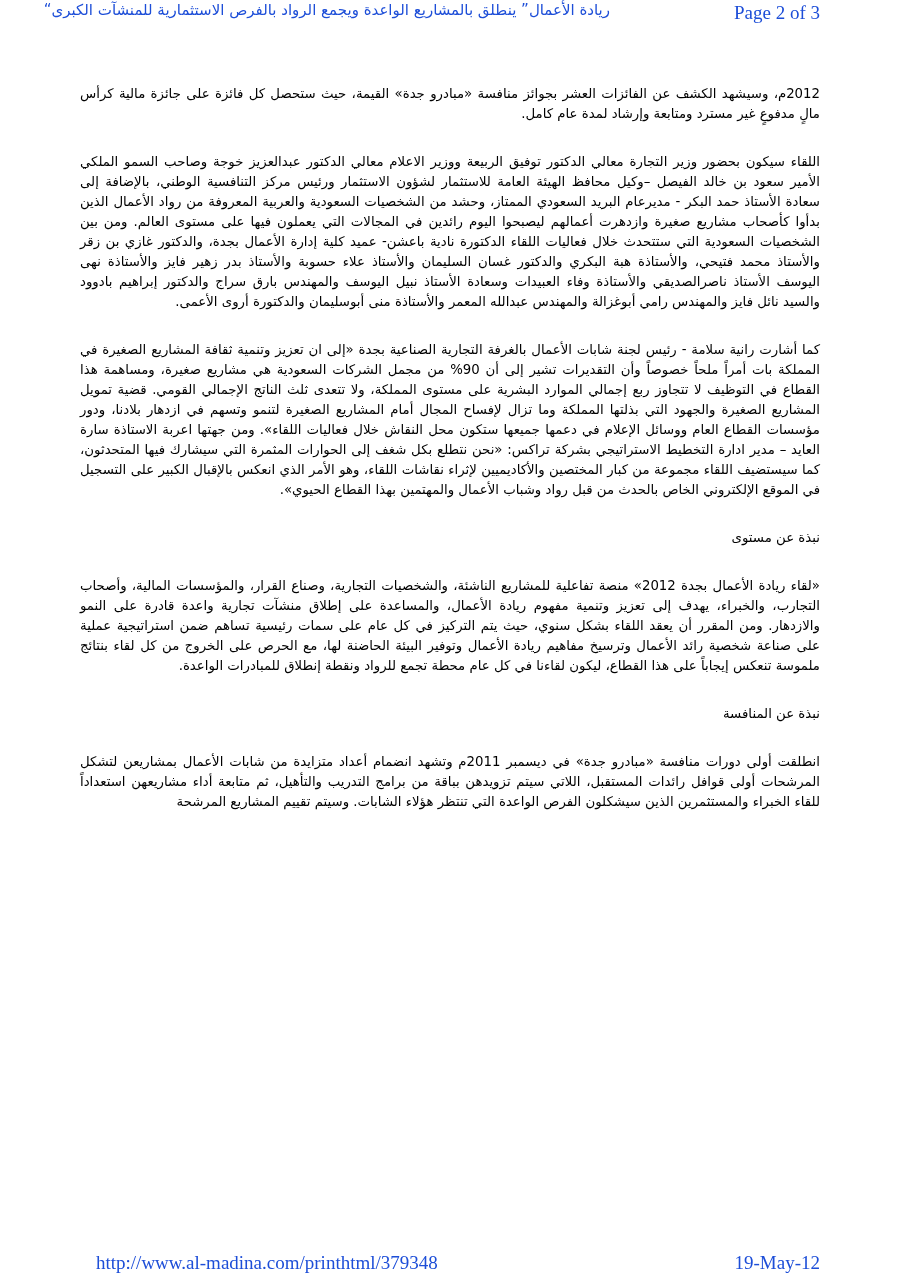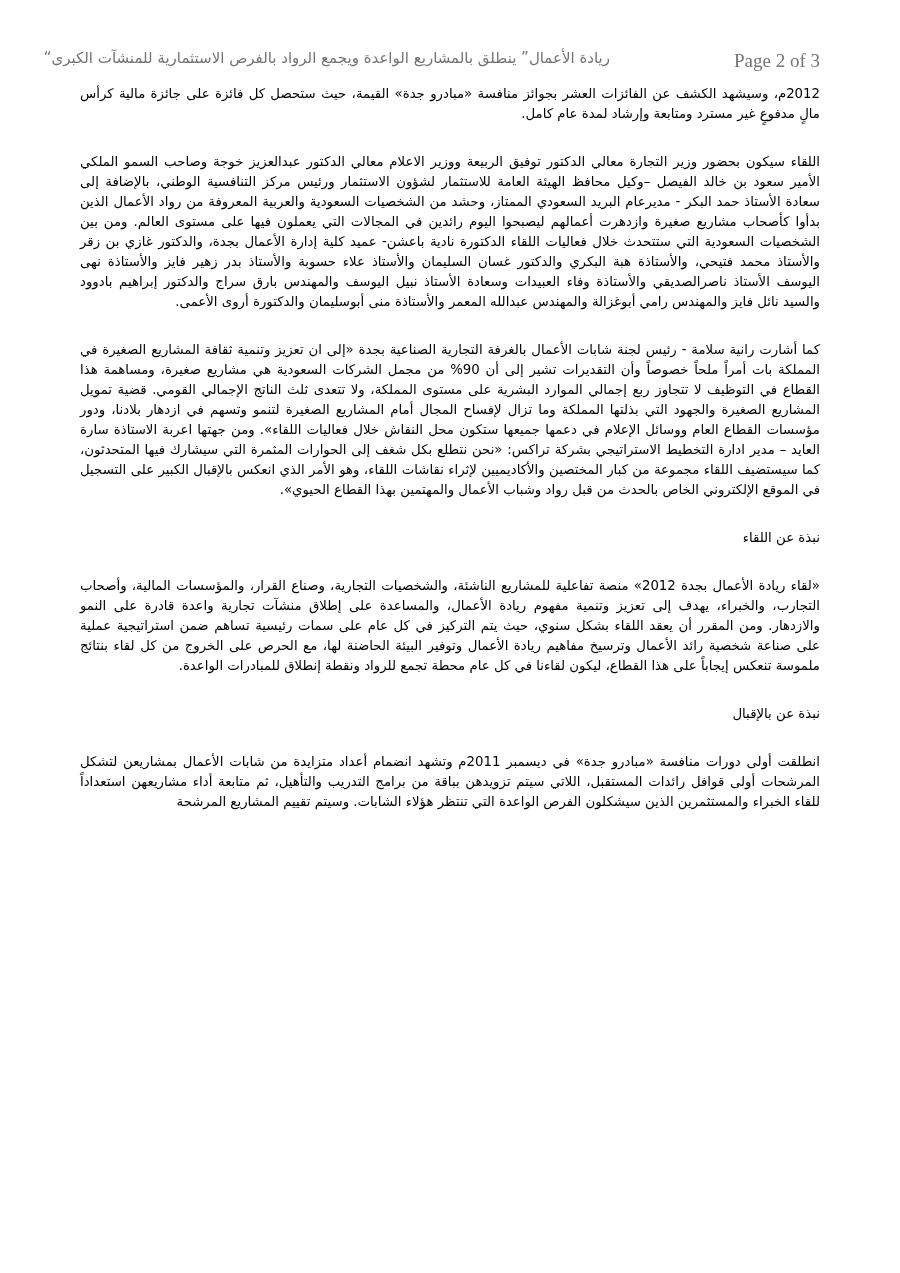--- a/index.html
+++ b/index.html
@@ -1,19 +1,19 @@
 <!DOCTYPE html>
 <html><head>
 <meta charset="utf-8">
 <style>
   html, body { margin: 0; padding: 0; background: #ffffff; }
   body { width: 900px; height: 1273px; position: relative; overflow: hidden; color: #000; }
   .header, .footer {
     position: absolute; left: 0; right: 0;
-    font-family: "Liberation Serif", serif; font-size: 19px; color: #737373; margin-top: 48px;
+    font-family: "Liberation Serif", serif; font-size: 19px; color: #1d4ed8;
   }
   .header { top: 0; height: 30px; }
   .header .title {
     position: absolute; right: 290px; top: 1px; direction: rtl;
     font-family: "DejaVu Sans", sans-serif; font-size: 15px; white-space: nowrap;
   }
   .header .page-num { position: absolute; right: 80px; top: 2px; text-align: right; }
   .footer { top: 1252px; height: 20px; }
   .footer .url { position: absolute; left: 96px; top: 0; }
   .footer .date { position: absolute; right: 80px; top: 0; }
@@ -30,22 +30,22 @@
 
 <div class="header">
   <span class="title">ريادة الأعمال” ينطلق بالمشاريع الواعدة ويجمع الرواد بالفرص الاستثمارية للمنشآت الكبرى“</span>
   <span class="page-num">Page 2 of 3</span>
 </div>
 
 <div class="content">
   <p>2012م، وسيشهد الكشف عن الفائزات العشر بجوائز منافسة «مبادرو جدة» القيمة، حيث ستحصل كل فائزة على جائزة مالية كرأس مالٍ مدفوعٍ غير مسترد ومتابعة وإرشاد لمدة عام كامل.</p>
   <p>اللقاء سيكون بحضور وزير التجارة معالي الدكتور توفيق الربيعة ووزير الاعلام معالي الدكتور عبدالعزيز خوجة وصاحب السمو الملكي الأمير سعود بن خالد الفيصل –وكيل محافظ الهيئة العامة للاستثمار لشؤون الاستثمار ورئيس مركز التنافسية الوطني، بالإضافة إلى سعادة الأستاذ حمد البكر - مديرعام البريد السعودي الممتاز، وحشد من الشخصيات السعودية والعربية المعروفة من رواد الأعمال الذين بدأوا كأصحاب مشاريع صغيرة وازدهرت أعمالهم ليصبحوا اليوم رائدين في المجالات التي يعملون فيها على مستوى العالم. ومن بين الشخصيات السعودية التي ستتحدث خلال فعاليات اللقاء الدكتورة نادية باعشن- عميد كلية إدارة الأعمال بجدة، والدكتور غازي بن زقر والأستاذ محمد فتيحي، والأستاذة هبة البكري والدكتور غسان السليمان والأستاذ علاء حسوبة والأستاذ بدر زهير فايز والأستاذة نهى اليوسف الأستاذ ناصرالصديقي والأستاذة وفاء العبيدات وسعادة الأستاذ نبيل اليوسف والمهندس بارق سراج والدكتور إبراهيم بادوود والسيد نائل فايز والمهندس رامي أبوغزالة والمهندس عبدالله المعمر والأستاذة منى أبوسليمان والدكتورة أروى الأعمى.</p>
   <p>كما أشارت رانية سلامة - رئيس لجنة شابات الأعمال بالغرفة التجارية الصناعية بجدة «إلى ان تعزيز وتنمية ثقافة المشاريع الصغيرة في المملكة بات أمراً ملحاً خصوصاً وأن التقديرات تشير إلى أن 90% من مجمل الشركات السعودية هي مشاريع صغيرة، ومساهمة هذا القطاع في التوظيف لا تتجاوز ربع إجمالي الموارد البشرية على مستوى المملكة، ولا تتعدى ثلث الناتج الإجمالي القومي. قضية تمويل المشاريع الصغيرة والجهود التي بذلتها المملكة وما تزال لإفساح المجال أمام المشاريع الصغيرة لتنمو وتسهم في ازدهار بلادنا، ودور مؤسسات القطاع العام ووسائل الإعلام في دعمها جميعها ستكون محل النقاش خلال فعاليات اللقاء». ومن جهتها اعربة الاستاذة سارة العايد – مدير ادارة التخطيط الاستراتيجي بشركة تراكس: «نحن نتطلع بكل شغف إلى الحوارات المثمرة التي سيشارك فيها المتحدثون، كما سيستضيف اللقاء مجموعة من كبار المختصين والأكاديميين لإثراء نقاشات اللقاء، وهو الأمر الذي انعكس بالإقبال الكبير على التسجيل في الموقع الإلكتروني الخاص بالحدث من قبل رواد وشباب الأعمال والمهتمين بهذا القطاع الحيوي».</p>
-  <p class="heading">نبذة عن اللقاء</p>
+  <p class="heading">نبذة عن مستوى</p>
   <p>«لقاء ريادة الأعمال بجدة 2012» منصة تفاعلية للمشاريع الناشئة، والشخصيات التجارية، وصناع القرار، والمؤسسات المالية، وأصحاب التجارب، والخبراء، يهدف إلى تعزيز وتنمية مفهوم ريادة الأعمال، والمساعدة على إطلاق منشآت تجارية واعدة قادرة على النمو والازدهار. ومن المقرر أن يعقد اللقاء بشكل سنوي، حيث يتم التركيز في كل عام على سمات رئيسية تساهم ضمن استراتيجية عملية على صناعة شخصية رائد الأعمال وترسيخ مفاهيم ريادة الأعمال وتوفير البيئة الحاضنة لها، مع الحرص على الخروج من كل لقاء بنتائج ملموسة تنعكس إيجاباً على هذا القطاع، ليكون لقاءنا في كل عام محطة تجمع للرواد ونقطة إنطلاق للمبادرات الواعدة.</p>
-  <p class="heading">نبذة عن بالإقبال</p>
+  <p class="heading">نبذة عن المنافسة</p>
   <p>انطلقت أولى دورات منافسة «مبادرو جدة» في ديسمبر 2011م وتشهد انضمام أعداد متزايدة من شابات الأعمال بمشاريعن لتشكل المرشحات أولى قوافل رائدات المستقبل، اللاتي سيتم تزويدهن بباقة من برامج التدريب والتأهيل، ثم متابعة أداء مشاريعهن استعداداً للقاء الخبراء والمستثمرين الذين سيشكلون الفرص الواعدة التي تنتظر هؤلاء الشابات. وسيتم تقييم المشاريع المرشحة</p>
 </div>
 
 <div class="footer">
   <span class="url">http://www.al-madina.com/printhtml/379348</span>
   <span class="date">19-May-12</span>
 </div>
 
 </body></html>

